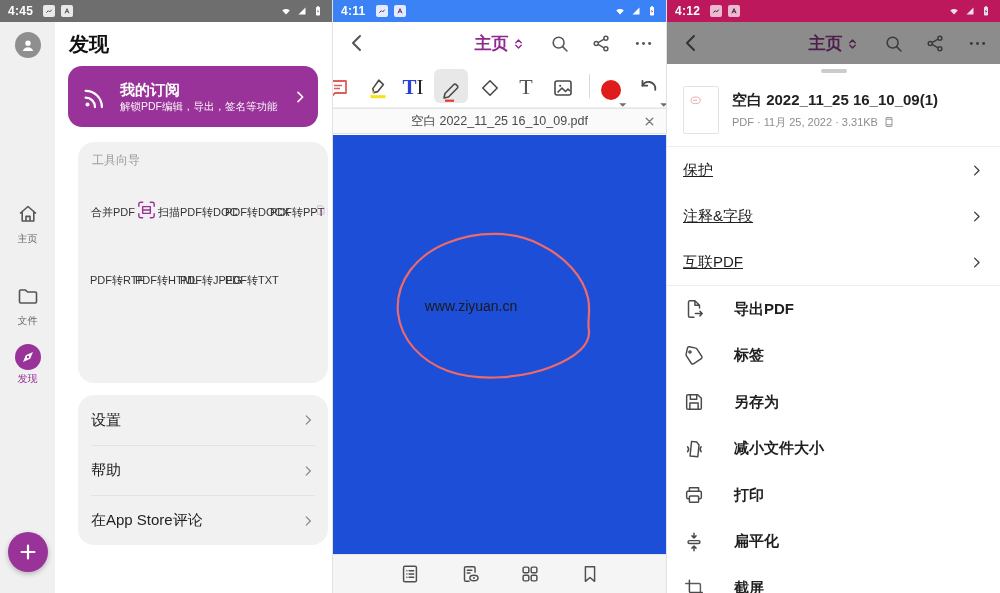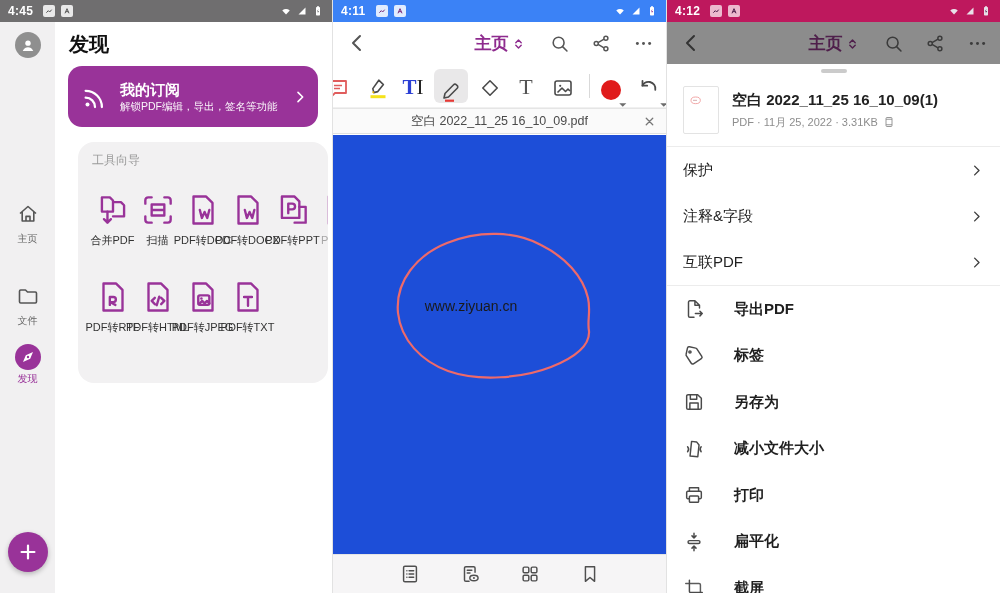--- a/index.html
+++ b/index.html
@@ -39,21 +39,21 @@
   .banner-txt { flex:1; min-width:0; }
   .banner-title { font-size:15px; font-weight:bold; line-height:17px; }
   .banner-sub { font-size:10.5px; line-height:13px; margin-top:2px; opacity:.95; }
   .banner-chev { flex:none; width:16px; height:16px; }
 
   .card { position:absolute; left:23px; width:250px; background:#f2f1f2; border-radius:16px; overflow:hidden; }
   .tools-card { top:120px; height:241px; }
   .tools-label { font-size:12px; color:#9a9a9a; padding:10px 0 0 14px; }
   .tool-row { display:flex; margin:22px 0 0 12px; }
   .tool-row.second { margin-top:30px; }
-  .tool { width:45px; flex:none; display:flex; flex-direction:column; align-items:center; }
+  .tool { width:45px; flex:none; display:flex; flex-direction:row; align-items:center; }
   .tool svg { width:38px; height:38px; color:#993399; }
   .tool .t-lbl { font-size:11px; color:#333; margin-top:4px; white-space:nowrap; }
   .tool.faded { opacity:.4; }
 
   .menu-card { top:373px; height:150px; padding:0 13px; }
   .menu-row { height:50px; display:flex; align-items:center; justify-content:space-between; }
   .menu-row + .menu-row { border-top:1px solid #e4e3e4; }
   .menu-row .m-lbl { font-size:15px; color:#222; }
   .menu-row svg { width:14px; height:14px; color:#8a8a8a; }
 
@@ -94,21 +94,21 @@
   .handle { position:absolute; top:5px; left:50%; margin-left:-13px; width:26px; height:4px; border-radius:2px; background:#cbcbcb; }
   .file-row { display:flex; padding:22px 16px 12px; align-items:center; gap:13px; }
   .thumb { width:36px; height:48px; border:1px solid #e3e3e3; border-radius:2px; background:#fff; flex:none; display:flex; align-items:flex-start; justify-content:flex-start; padding:8px 0 0 5px; }
   .thumb svg { width:16px; height:12px; }
   .file-info { min-width:0; }
   .file-title { font-size:15px; font-weight:bold; color:#222; white-space:nowrap; }
   .file-meta { font-size:11px; color:#8d8d8d; margin-top:5px; display:flex; align-items:center; gap:5px; }
   .file-meta svg { width:12px; height:12px; color:#8d8d8d; }
   .hr { height:1px; background:#ececec; }
   .group-row { height:46px; display:flex; align-items:center; justify-content:space-between; padding:0 16px; }
-  .group-row .g-lbl { font-size:15px; color:#1f1f1f; }
+  .group-row .g-lbl { font-size:15px; color:#1f1f1f;text-decoration:underline; }
   .group-row svg { width:15px; height:15px; color:#3f3f3f; }
   .action-row { height:46.5px; display:flex; align-items:center; padding:0 16px;font-weight:bold; }
   .action-row svg { width:22px; height:22px; color:#4a4a4a; flex:none; }
   .action-row .a-lbl { font-size:15px; color:#1f1f1f; margin-left:29px; }
 
   .annot-text { font-size:14px; fill:#1a1a1a; font-family:"Liberation Sans","DejaVu Sans",sans-serif; }
 </style>
 </head>
 <body>
 
@@ -271,20 +271,40 @@
             <div class="tool">
               <svg viewBox="0 0 24 24" fill="none" stroke="currentColor" stroke-width="1.5" stroke-linejoin="round" stroke-linecap="round">
                   <path d="M6 3.5h8l4 4V20.5H6z"></path>
                   <path d="M9.5 12h5M12 12v5.5"></path>
                 </svg>
               <span class="t-lbl">PDF转TXT</span>
             </div>
           </div>
         </div>
 
+        <div class="card menu-card">
+          <div class="menu-row">
+            <span class="m-lbl">设置</span>
+            <svg viewBox="0 0 24 24" fill="none" stroke="currentColor" stroke-width="2.2" stroke-linecap="round" stroke-linejoin="round">
+                <path d="M9 5l7 7-7 7"></path>
+              </svg>
+          </div>
+          <div class="menu-row">
+            <span class="m-lbl">帮助</span>
+            <svg viewBox="0 0 24 24" fill="none" stroke="currentColor" stroke-width="2.2" stroke-linecap="round" stroke-linejoin="round">
+                <path d="M9 5l7 7-7 7"></path>
+              </svg>
+          </div>
+          <div class="menu-row">
+            <span class="m-lbl">在App Store评论</span>
+            <svg viewBox="0 0 24 24" fill="none" stroke="currentColor" stroke-width="2.2" stroke-linecap="round" stroke-linejoin="round">
+                <path d="M9 5l7 7-7 7"></path>
+              </svg>
+          </div>
+        </div>
       </div>
     </div>
   </div>
 
   <div class="panel panel-mid">
     <div class="statusbar" style="background:#3b82f6">
       <span class="sb-time">4:11</span>
       <span class="sb-notifs">
         <span class="sb-chip">
             <svg viewBox="0 0 24 24" fill="none" stroke="#7a2a7a" stroke-width="3">

